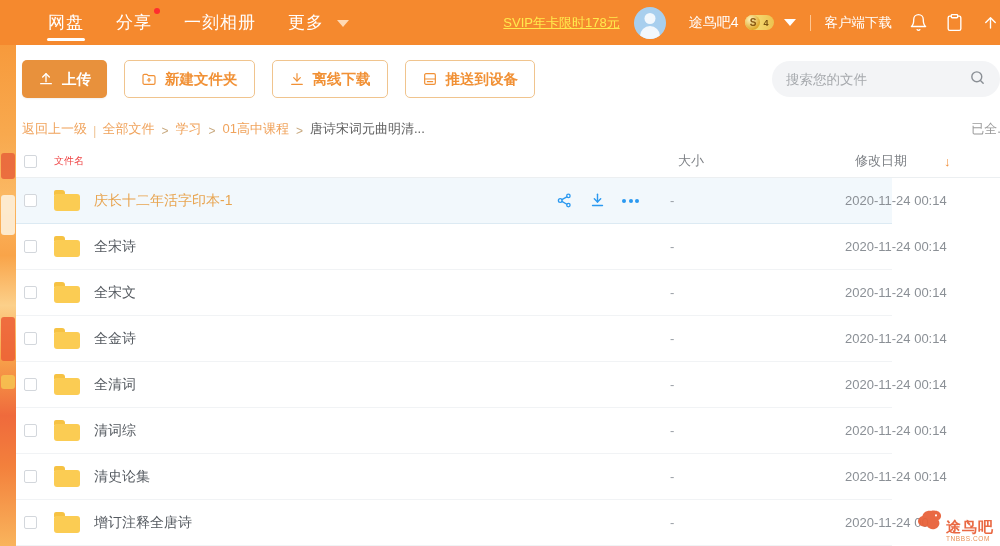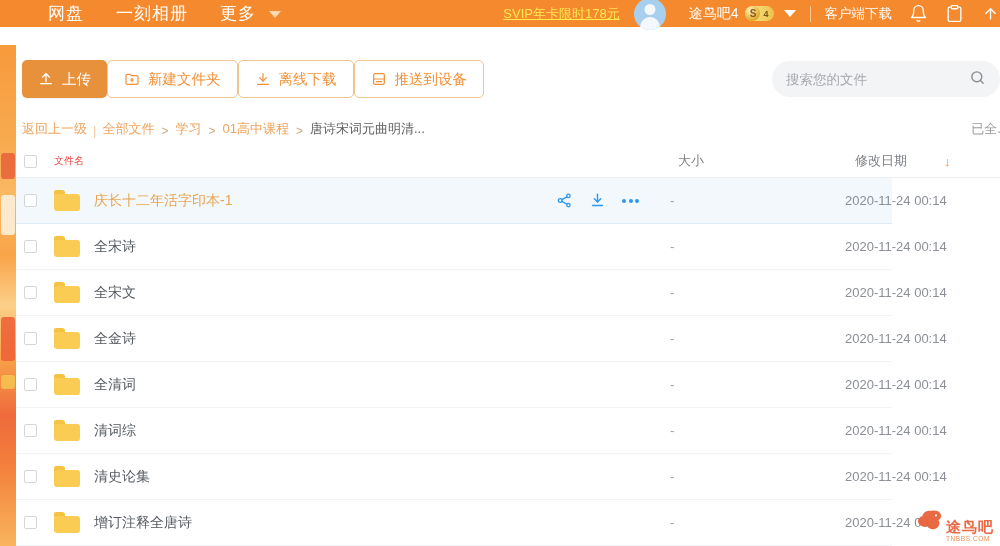--- a/index.html
+++ b/index.html
@@ -23,21 +23,21 @@
   .left-strip .blob {
     position: absolute; left: 1px; width: 14px; border-radius: 3px; opacity: .85;
   }
   .b1 { top: 108px; height: 26px; background: #e8623a; }
   .b2 { top: 150px; height: 40px; background: #fdf3e2; border-radius: 7px; }
   .b3 { top: 272px; height: 44px; background: #ec5e35; }
   .b4 { top: 330px; height: 14px; background: #f6c451; }
 
   
   .header {
-    position: absolute; left: 0; top: 0; width: 1000px; height: 27px;
+    position: absolute; left: 0; top: 0; width: 1000px; height: 45px;
     background: #f5892e;
     display: flex; align-items: center;
     z-index: 10;
   }
   .nav { display: flex; align-items: center; height: 45px; margin-left: 20px; }
   .nav-item {
     position: relative;
     color: #fff; font-size: 17px; letter-spacing: 1px;
     padding: 0 16px; height: 45px; line-height: 45px; cursor: pointer;
     white-space: nowrap;
@@ -104,21 +104,22 @@
   .hicon { margin-left: 17px; cursor: pointer; display: flex; align-items: center; }
 
   
   .toolbar {
     position: absolute; left: 0; top: 45px; width: 1000px; height: 68px;
     background: #fff; display: flex; align-items: center; z-index: 5;
   }
   .btn {
     height: 38px; border-radius: 5px; display: inline-flex; align-items: center;
     padding: 0 16px; font-size: 14.5px; cursor: pointer; white-space: nowrap;
-    margin-right: 0;
+    margin-right: 17px;
+    font-weight: bold;
   }
   .btn .ico { margin-right: 8px; display: flex; align-items: center; }
   .btn-primary {
     background: #e8913c; color: #fff; margin-left: 22px;
     box-shadow: 0 1px 2px rgba(0,0,0,.06);
   }
   .btn-ghost { background: #fff; border: 1px solid #f0c48e; color: #f19136; }
 
   .search {
     margin-left: auto; margin-right: 0;
@@ -216,20 +217,24 @@
     <div class="blob b4"></div>
   </div>
 
   <div class="header">
     <div class="nav">
 
       <div class="nav-item first active">
         <span>网盘</span>
       </div>
 
+      <div class="nav-item">
+        <span>分享</span>
+        <span class="nav-dot"></span>
+      </div>
 
       <div class="nav-item">
         <span>一刻相册</span>
       </div>
 
       <div class="nav-item">
         <span>更多</span>
         <span class="nav-caret"></span>
       </div>
     </div>

